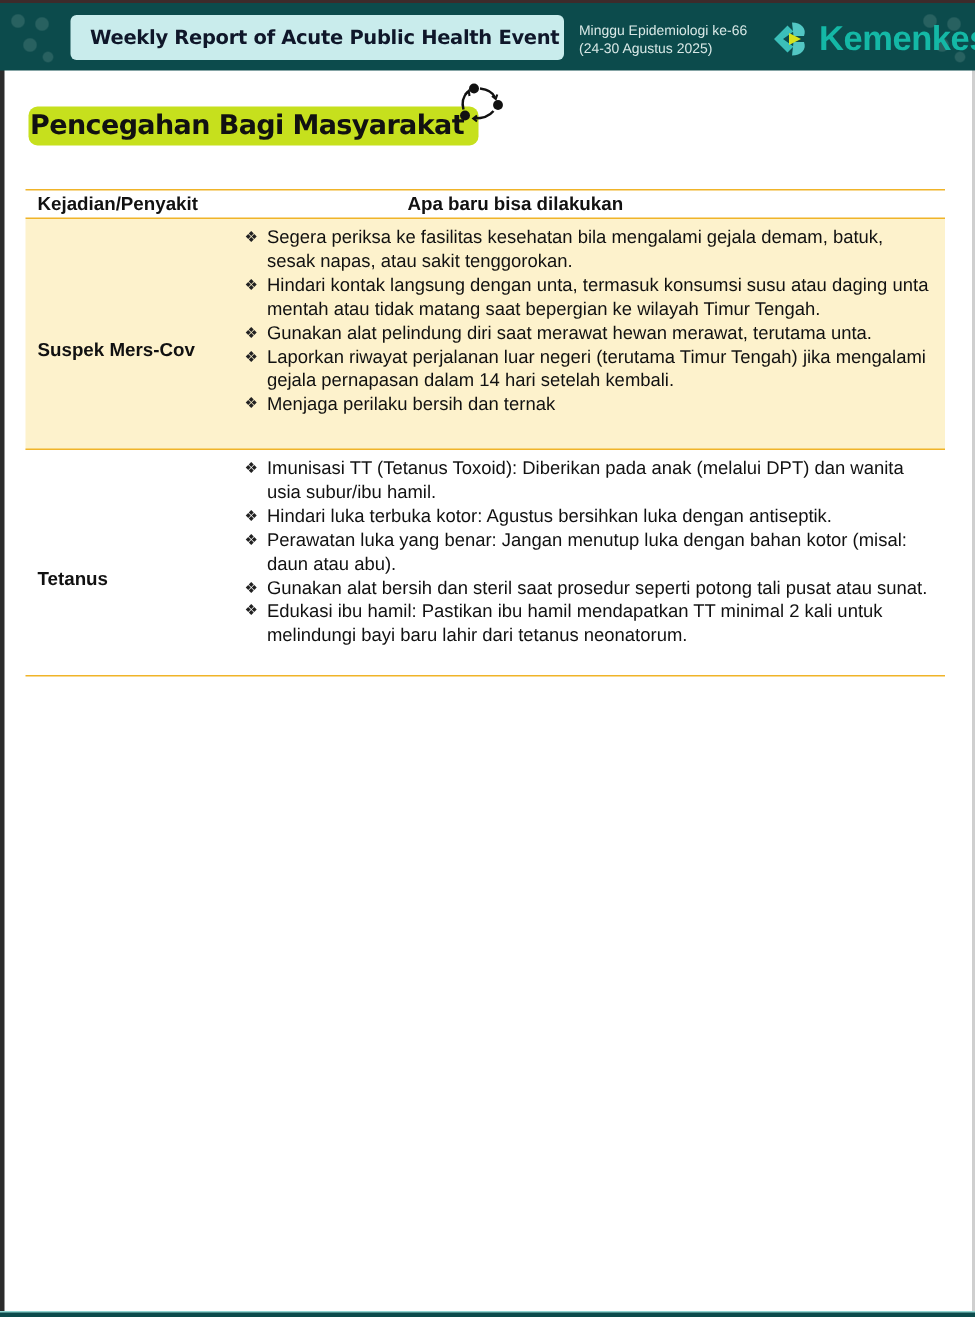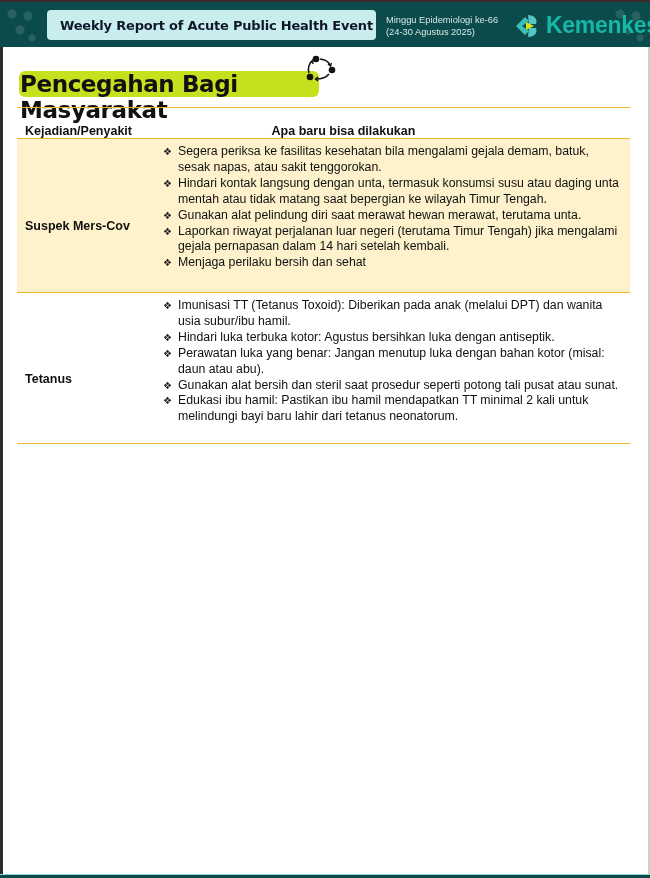--- a/index.html
+++ b/index.html
@@ -39,29 +39,29 @@
   .logo {
     position: absolute; left: 514px; top: 10px; display: flex; align-items: center; gap: 4px;
   }
   .logo-mark { width: 28px; height: 26px; position: relative; }
   .logo-text { color: #14b8a6; font-family: "Liberation Sans", sans-serif; font-size: 23px; font-weight: bold; letter-spacing: -0.3px; }
 
   .section-title-wrap { position: absolute; left: 19px; top: 53px; }
   .section-title {
     position: absolute; left: 0; top: 18px; width: 300px; height: 26px;
     background: #c6e01d; border-radius: 6px;
-    font-family: "DejaVu Sans", sans-serif; font-weight: bold; font-size: 23px;
+    font-family: "DejaVu Sans", sans-serif; font-weight: bold; font-size: 18px;
     color: #111; line-height: 26px; padding-left: 1px; letter-spacing: -0.4px;
   }
   .cycle-icon { position: absolute; left: 284px; top: 0; width: 34px; height: 34px; }
 
   .table { position: absolute; left: 17px; top: 107px; width: 613px; }
   .thead {
-    height: 32px; border-top: 1.5px solid #f0b429; border-bottom: 1.5px solid #f0b429;
-    display: flex; align-items: flex-end; font-family: "Liberation Sans", sans-serif; font-weight: bold; font-size: 12.5px;
+    height: 20px; border-top: 1.5px solid #f0b429; border-bottom: 1.5px solid #f0b429;
+    display: flex; align-items: center; font-family: "Liberation Sans", sans-serif; font-weight: bold; font-size: 12.5px; margin-top: 19px;
   }
   .thead .c1 { width: 140px; padding-left: 8px; }
   .thead .c2 { flex: 1; text-align: center; padding-right: 100px; }
 
   .row { display: flex; border-bottom: 1.5px solid #f0b429; }
   .row.shaded { background: #fdf2cc; }
   .row .c1 {
     width: 140px; display: flex; align-items: center; padding-left: 8px;
     font-family: "Liberation Sans", sans-serif; font-weight: bold; font-size: 12.5px; margin-top: 21px;
   }
@@ -133,21 +133,21 @@
       <div class="bullet">
           <span class="mark">❖</span>
           <span>Gunakan alat pelindung diri saat merawat hewan merawat, terutama unta.</span>
         </div>
       <div class="bullet">
           <span class="mark">❖</span>
           <span>Laporkan riwayat perjalanan luar negeri (terutama Timur Tengah) jika mengalami gejala pernapasan dalam 14 hari setelah kembali.</span>
         </div>
       <div class="bullet">
           <span class="mark">❖</span>
-          <span>Menjaga perilaku bersih dan sehat</span>
+          <span>Menjaga perilaku bersih dan ternak</span>
         </div>
     </div>
   </div>
 
   <div class="row tetanus">
     <div class="c1">Tetanus</div>
     <div class="c2">
       <div class="bullet">
           <span class="mark">❖</span>
           <span>Imunisasi TT (Tetanus Toxoid): Diberikan pada anak (melalui DPT) dan wanita usia subur/ibu hamil.</span>

